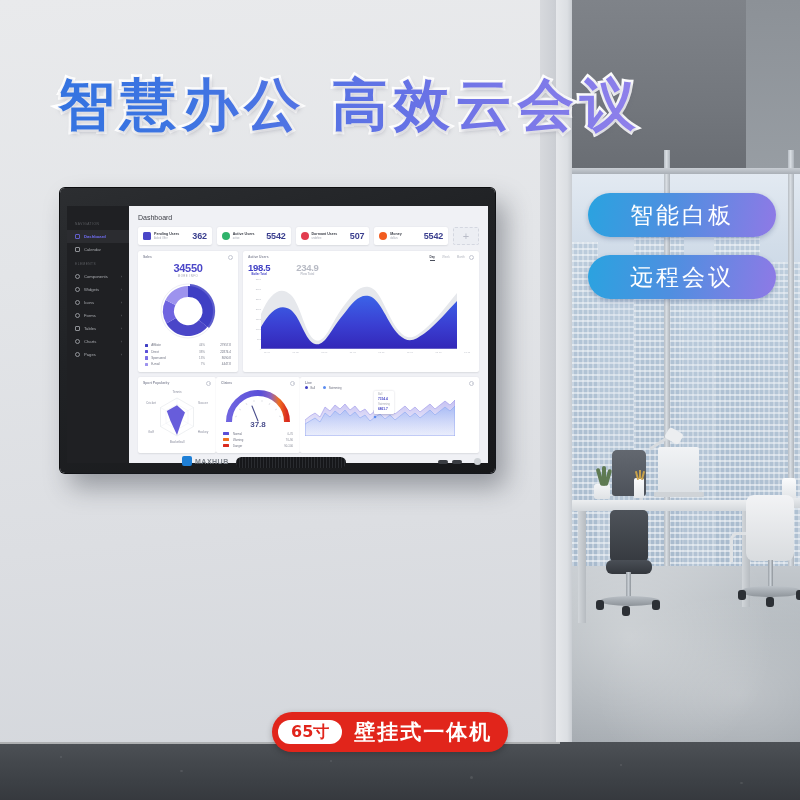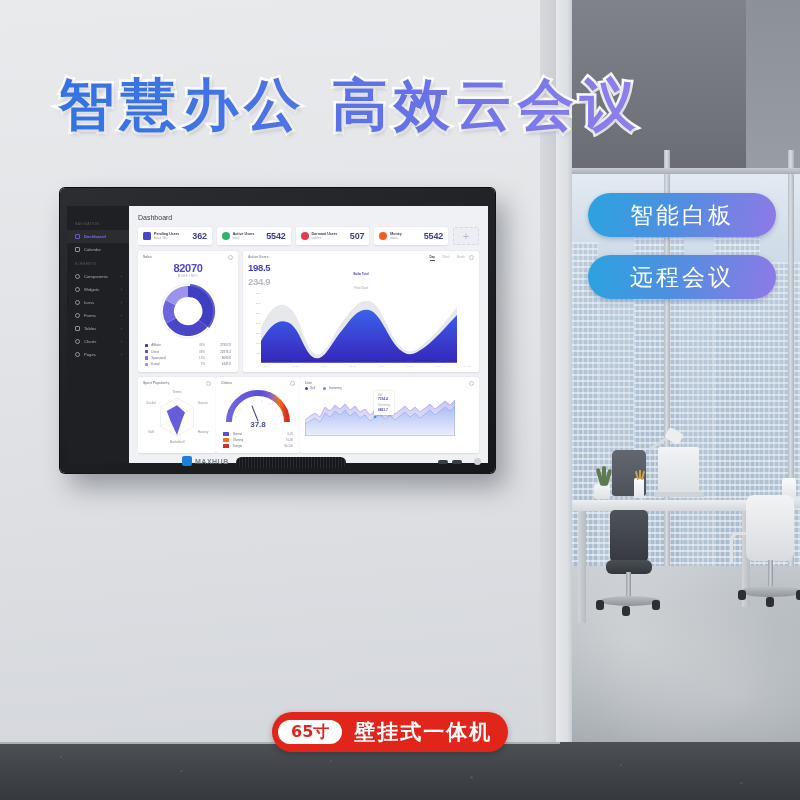--- a/index.html
+++ b/index.html
@@ -343,21 +343,21 @@
   .legend-sw { width:3.2px; height:3.2px; border-radius:.5px; margin-right:3px; flex-shrink:0; }
   .legend-name { flex:1; }
   .legend-pct { width:16px; text-align:right; color:#8a8d99; }
   .legend-amt { width:26px; text-align:right; color:#6e7180; }
 
   
   .area-card { flex:1; }
   .area-tabs { position:absolute; right:14px; top:4px; display:flex; gap:7px; }
   .area-tab { font-size:3px; color:#b5b8c2; padding-bottom:1px; }
   .area-tab.active { color:#4a4e5c; font-weight:bold; border-bottom:.8px solid #4a4e5c; }
-  .area-kpis { display:flex; justify-content:flex-start; margin:3px 0 1px;flex-direction:column; }
+  .area-kpis { display:flex; justify-content:flex-start; gap:26px; margin:3px 0 1px; }
   .kpi-val { font-size:9.5px; font-weight:bold; letter-spacing:-.3px; }
   .kpi-val.blue { color:#3f3fc4; }
   .kpi-val.gray { color:#b7bac4; }
   .kpi-lab { font-size:2.8px; font-weight:bold; text-align:center; margin-top:-1px;}
   .kpi-lab.blue { color:#3f3fc4; }
   .kpi-lab.gray { color:#b7bac4; }
   .ytick { font-size:2.4px; color:#b8bbc4; text-align:right; }
   .xticks { display:flex; justify-content:space-between; padding:0 4px 0 16px; }
   .xtick { font-size:2.4px; color:#b8bbc4; }
 
@@ -587,21 +587,21 @@
           </div>
 
           <div class="add-card">+</div>
         </div>
 
         <div class="grid-main">
 
           <div class="card donut-card">
             <div class="card-title">Sales</div>
             <div class="gear"></div>
-            <div class="donut-num">82070</div>
+            <div class="donut-num">34550</div>
             <div class="donut-sub">MORE INFO</div>
 
             <svg width="90" height="62" viewBox="0 0 90 62" style="display:block;margin:0 auto;">
               <g transform="translate(45,31)">
                 <circle r="27" fill="none" stroke="#eeeff4" stroke-width="1"></circle>
                 <path d="M0,-25 A25,25 0 0,1 19.3,15.9 L11.0,9.1 A14,14 0 0,0 0,-14 Z" fill="#3f3fc4"></path>
                 <path d="M19.3,15.9 A25,25 0 0,1 -21.7,12.5 L-12.1,7.0 A14,14 0 0,0 11.0,9.1 Z" fill="#4a46c8"></path>
                 <path d="M-21.7,12.5 A25,25 0 0,1 -22.5,-10.9 L-12.6,-6.1 A14,14 0 0,0 -12.1,7.0 Z" fill="#6f64e0"></path>
                 <path d="M-22.5,-10.9 A25,25 0 0,1 0,-25 L0,-14 A14,14 0 0,0 -12.6,-6.1 Z" fill="#9d93ee"></path>
                 <path d="M2,-27 A27,27 0 0,1 21,17 L13,10 A16,16 0 0,0 2,-16 Z" fill="#3f3fc4" opacity=".85"></path>

